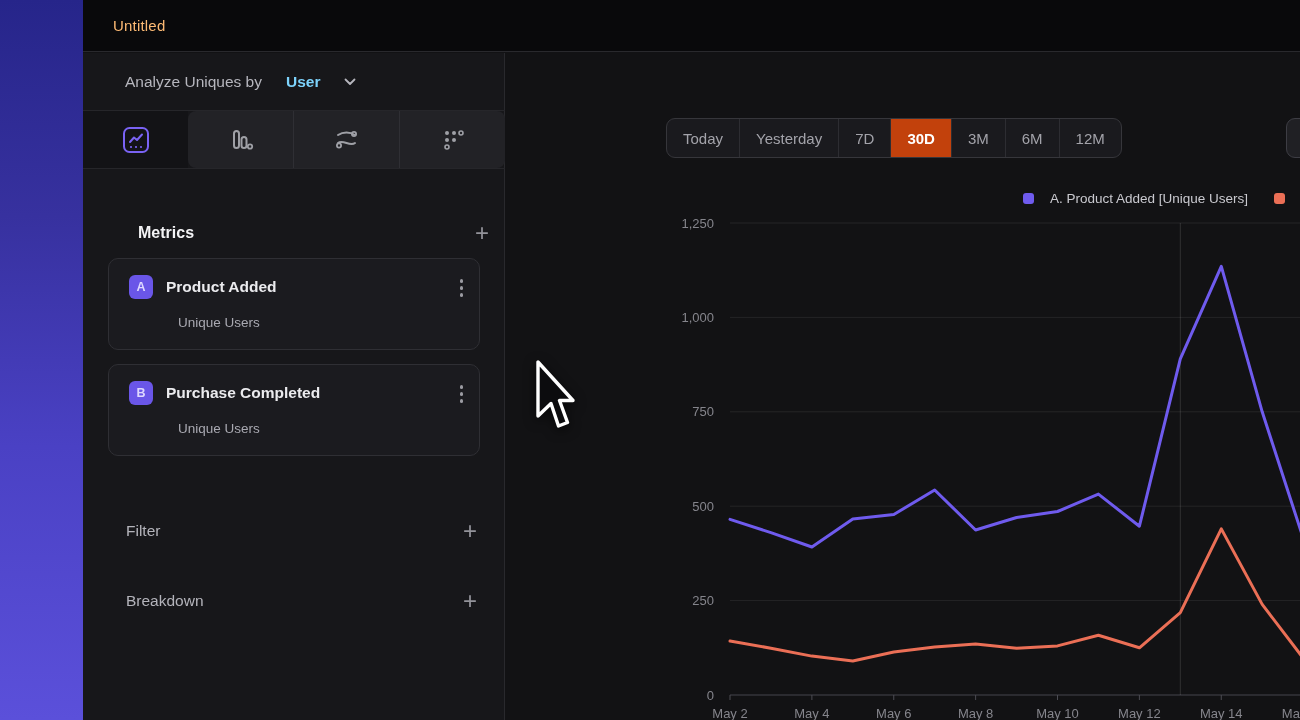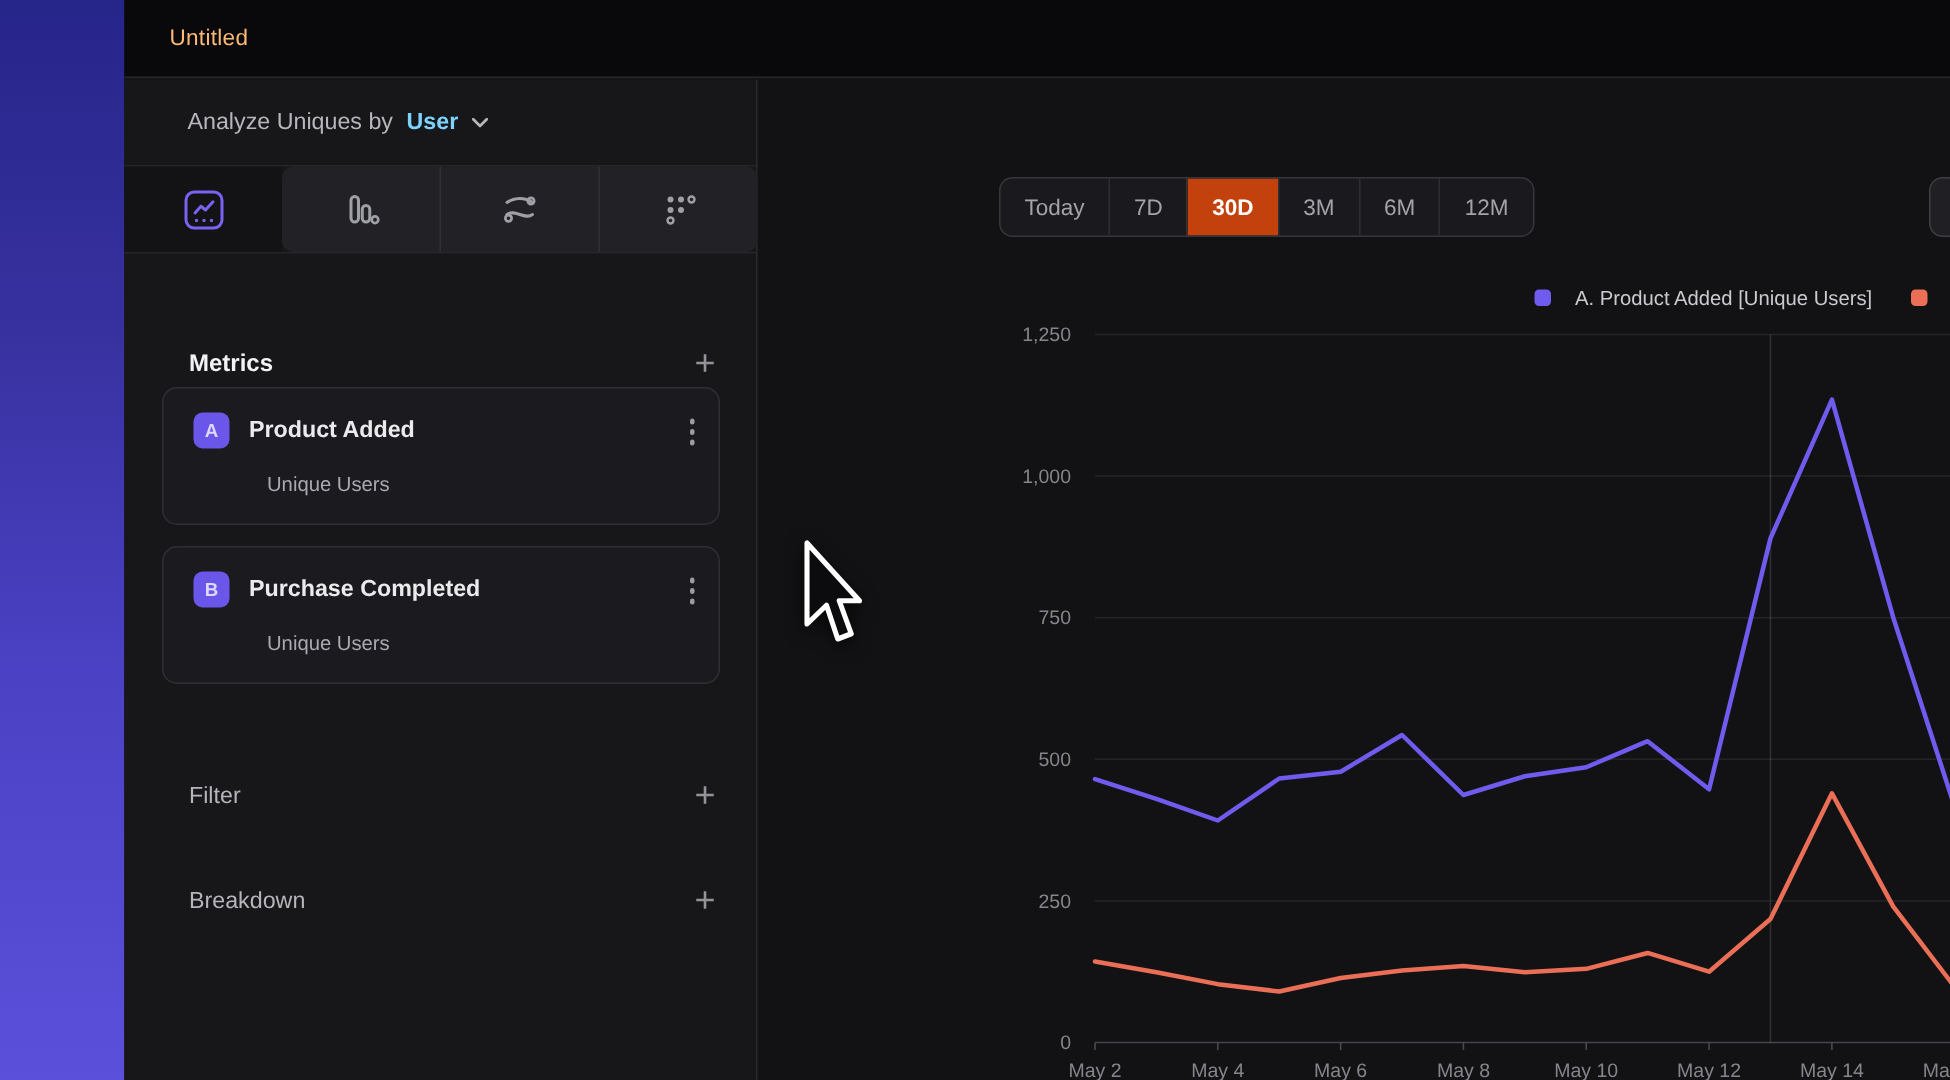--- a/index.html
+++ b/index.html
@@ -15,21 +15,21 @@
 
   
   #header { left:0; top:0; width:1217px; height:52px; background:#09090b;
             border-bottom:1px solid #29292d; display:flex; align-items:center; padding-left:30px; }
   #header .title { color:#fdba74; font-size:15px; letter-spacing:.2px; }
 
   
   #sidebar { left:0; top:53px; width:422px; height:667px; background:#17171a;
              border-right:1px solid #29292d; }
   #analyze-row { left:0; top:0; width:422px; height:58px; border-bottom:1px solid #26262a;
-                 display:flex; align-items:center; padding-left:42px; gap:9px; }
+                 display:flex; align-items:center; padding-left:42px; gap:24px; }
   #analyze-row .prefix { color:#b6b6bd; font-size:15.5px; }
   #analyze-row .value  { color:#7dd3fc; font-size:15.5px; font-weight:600; }
 
   #tabs-row { left:0; top:58px; width:422px; height:58px; border-bottom:1px solid #26262a; display:flex; }
   .tab { display:flex; align-items:center; justify-content:center; cursor:pointer; }
   #tab-active { width:105px; background:#131316; }
   #tabs-inactive { flex:1; background:#222226; border-radius:8px; display:flex; }
   #tabs-inactive .tab { flex:1; }
   #tabs-inactive .tab + .tab { border-left:1px solid #2f2f34; }
 
@@ -128,21 +128,21 @@
               <circle cx="14" cy="6" r="2" fill="#9fa0a6"></circle>
             <circle cx="21" cy="6" r="2" fill="none" class="icon-grey" stroke-width="1.6"></circle>
             <circle cx="7" cy="13" r="2" fill="#9fa0a6"></circle>
               <circle cx="14" cy="13" r="2" fill="#9fa0a6"></circle>
             <circle cx="7" cy="20" r="2" fill="none" class="icon-grey" stroke-width="1.6"></circle>
           </svg>
         </div>
       </div>
     </div>
 
-    <div class="abs side-heading-row" style="top:168px;">
+    <div class="abs side-heading-row" style="top:158px;margin-left:12px;">
       <span class="lbl-strong">Metrics</span>
       <span class="plus-btn">+</span>
     </div>
 
     <div class="abs metric-card" style="top:205px;">
       <span class="metric-badge">A</span>
       <span class="metric-name">Product Added</span>
       <span class="metric-sub">Unique Users</span>
       <span class="kebab">
           <i></i>
@@ -171,20 +171,23 @@
       <span class="lbl-soft">Breakdown</span>
       <span class="plus-btn">+</span>
     </div>
   </div>
 
   <div class="abs" id="main">
 
     <div class="abs" id="range-group">
       <div class="range-seg">
           <span>Today</span>
+        </div>
+      <div class="range-seg">
+          <span>Yesterday</span>
         </div>
       <div class="range-seg">
           <span>7D</span>
         </div>
       <div class="range-seg active">
           <span>30D</span>
         </div>
       <div class="range-seg">
           <span>3M</span>
         </div>

